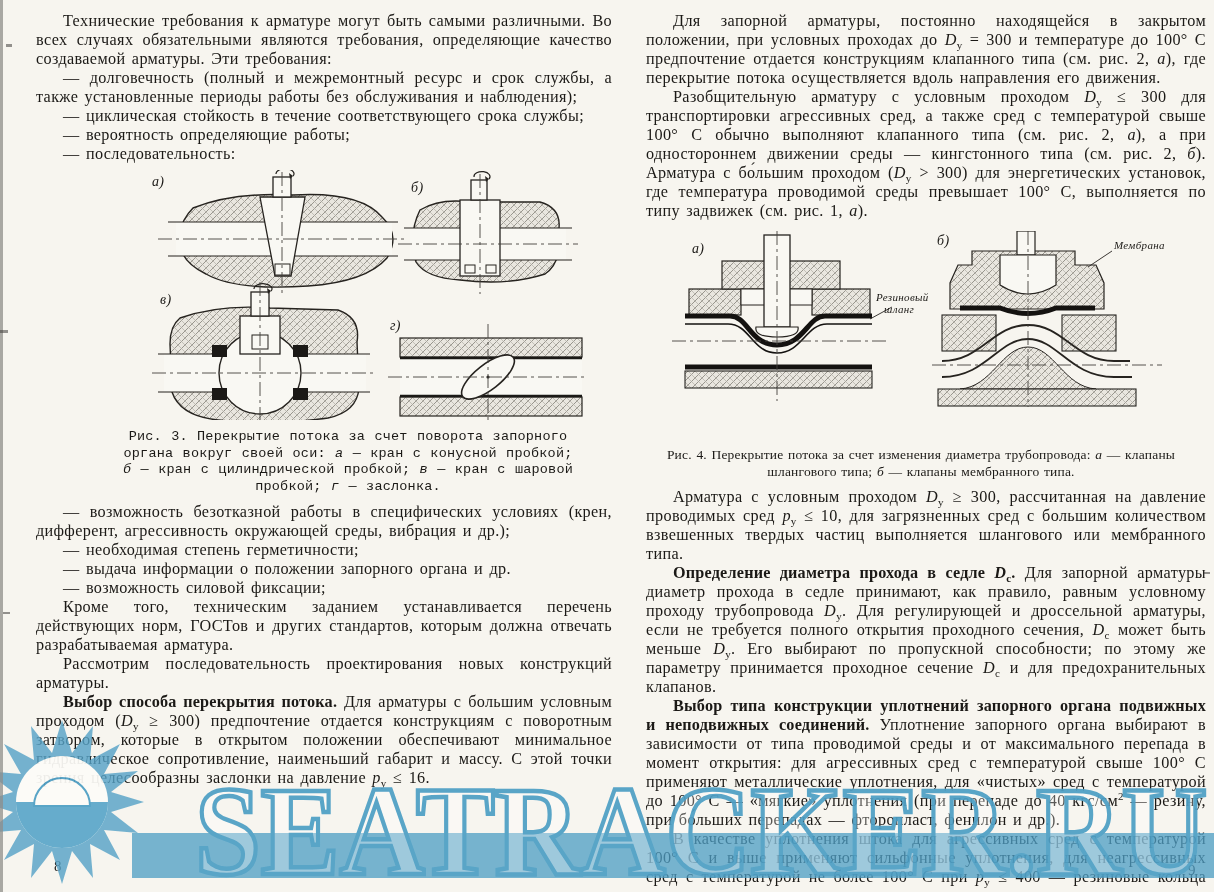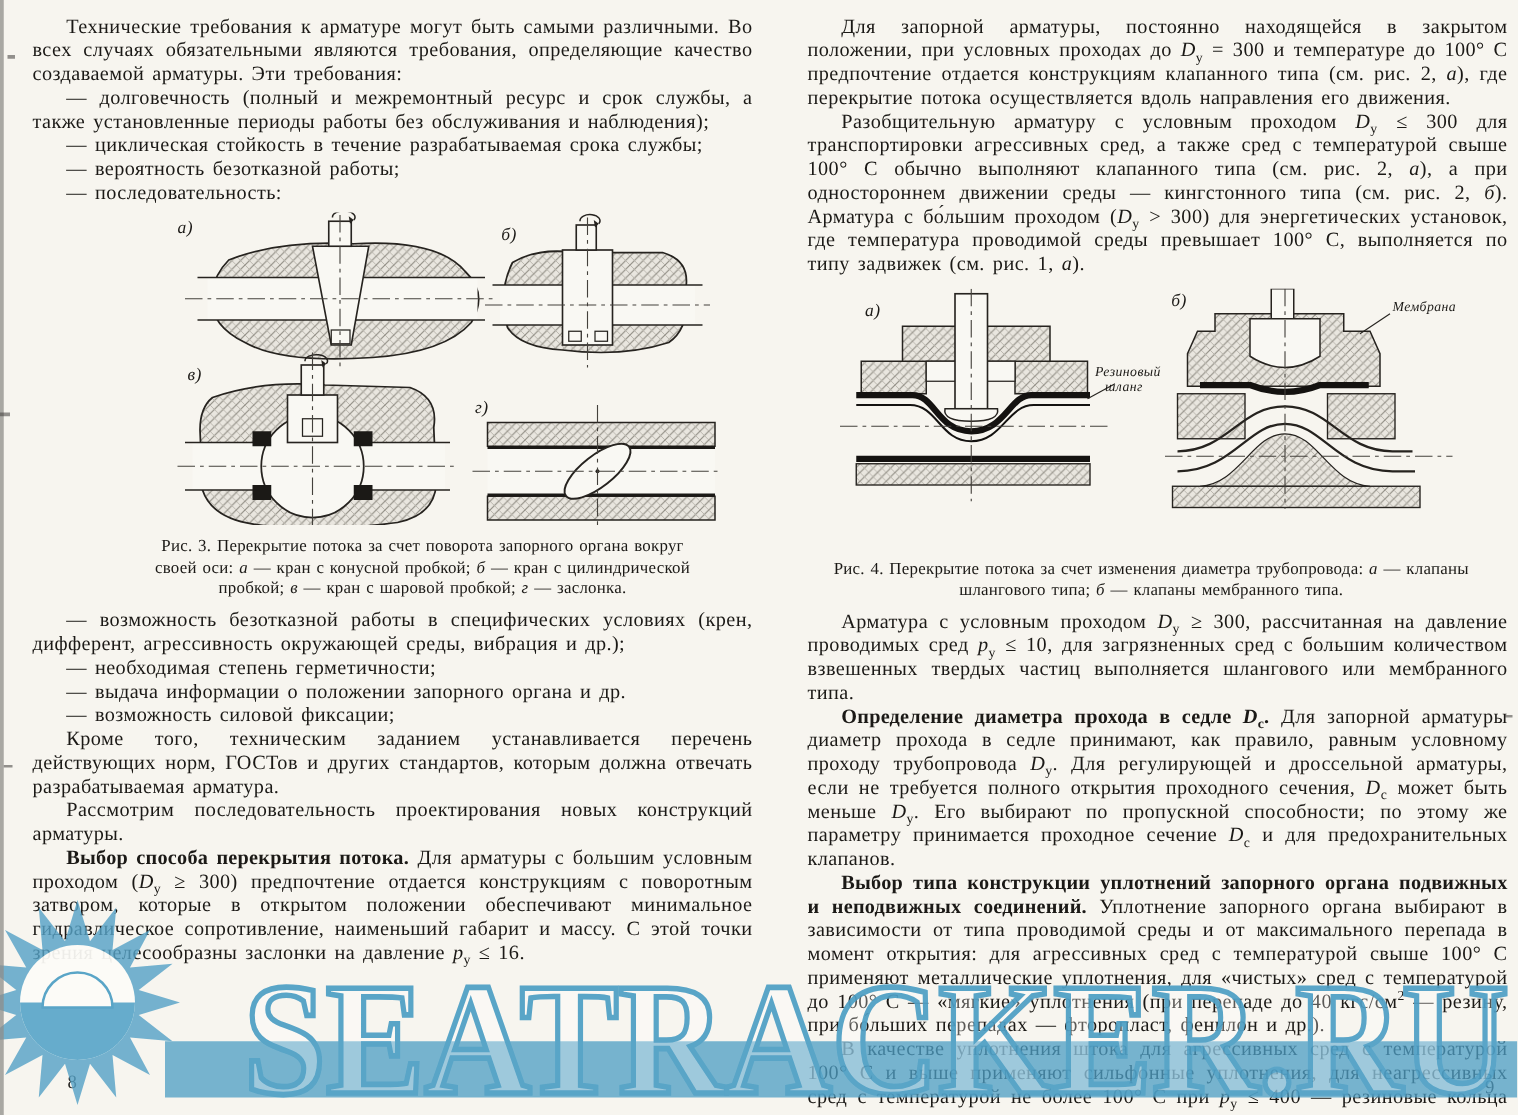--- a/index.html
+++ b/index.html
@@ -10,37 +10,37 @@
     font-family:"Liberation Serif","DejaVu Serif",serif;
     color:#1b1916;
     overflow:hidden;
   }
   .col{
     position:absolute;top:12px;
     font-size:16.2px;line-height:19px;
     text-align:justify;
     letter-spacing:.35px;word-spacing:2px;
   }
-  #left-col{left:26px;width:576px;}
+  #left-col{left:36px;width:576px;}
   #right-col{left:646px;width:560px;}
   .col p{margin:0;text-indent:27px;}
   .col p b{letter-spacing:.2px;}
   sub{font-size:11px;line-height:0;}
   sup{font-size:11px;line-height:0;}
   figure{margin:0;}
   .fig-wrap{margin:6px 0 0 0;}
   #fig3-wrap{margin-left:72px;}
   #fig4-wrap{margin:10px 0 0 14px;}
   figcaption{
     font-size:13.5px;line-height:16.5px;
     text-align:center;text-indent:0;
     letter-spacing:.2px;word-spacing:1px;
     margin:4px auto 8px auto;
   }
-  #fig3-caption{width:452px;margin-left:86px;}
+  #fig3-caption{width:452px;margin-left:86px;font-family:Liberation Mono, monospace;}
   #fig4-caption{width:530px;margin-left:10px;margin-top:33px;}
   .page-num{
     position:absolute;font-size:15px;color:#242220;
   }
   #page-num-left{left:54px;top:858px;}
   #page-num-right{left:1188px;top:862px;}
   #watermark{
     position:absolute;left:0;top:0;width:1080px;height:892px;
     pointer-events:none;z-index:6;opacity:.93;
   }
@@ -63,22 +63,22 @@
 
 <div class="scan-edge"></div>
 <div class="scan-mark" style="left:6px;top:44px;width:6px;height:3px;"></div>
 <div class="scan-mark" style="left:0;top:330px;width:8px;height:3px;"></div>
 <div class="scan-mark" style="left:3px;top:612px;width:7px;height:2px;"></div>
 <div class="scan-mark" style="left:1204px;top:572px;width:6px;height:2px;"></div>
 
 <div class="col" id="left-col">
   <p>Технические требования к арматуре могут быть самыми различными. Во всех случаях обязательными являются требования, определяющие качество создаваемой арматуры. Эти требования:</p>
   <p>— долговечность (полный и межремонтный ресурс и срок службы, а также установленные периоды работы без обслуживания и наблюдения);</p>
-  <p>— циклическая стойкость в течение разрабатываемая срока службы;</p>
-  <p>— вероятность безотказной работы;</p>
+  <p>— циклическая стойкость в течение соответствующего срока службы;</p>
+  <p>— вероятность определяющие работы;</p>
   <p>— последовательность:</p>
 
   <figure>
     <div class="fig-wrap" id="fig3-wrap">
       <svg width="480" height="250" viewBox="0 0 480 250">
         <defs>
           <pattern id="hatch3" width="7" height="7" patternUnits="userSpaceOnUse">
             <rect width="7" height="7" fill="#e9e6df"></rect>
             <path d="M0,7 L7,0" stroke="#8f8c83" stroke-width="0.9"></path>
             <path d="M0,0 L7,7" stroke="#b2afa6" stroke-width="0.7"></path>

